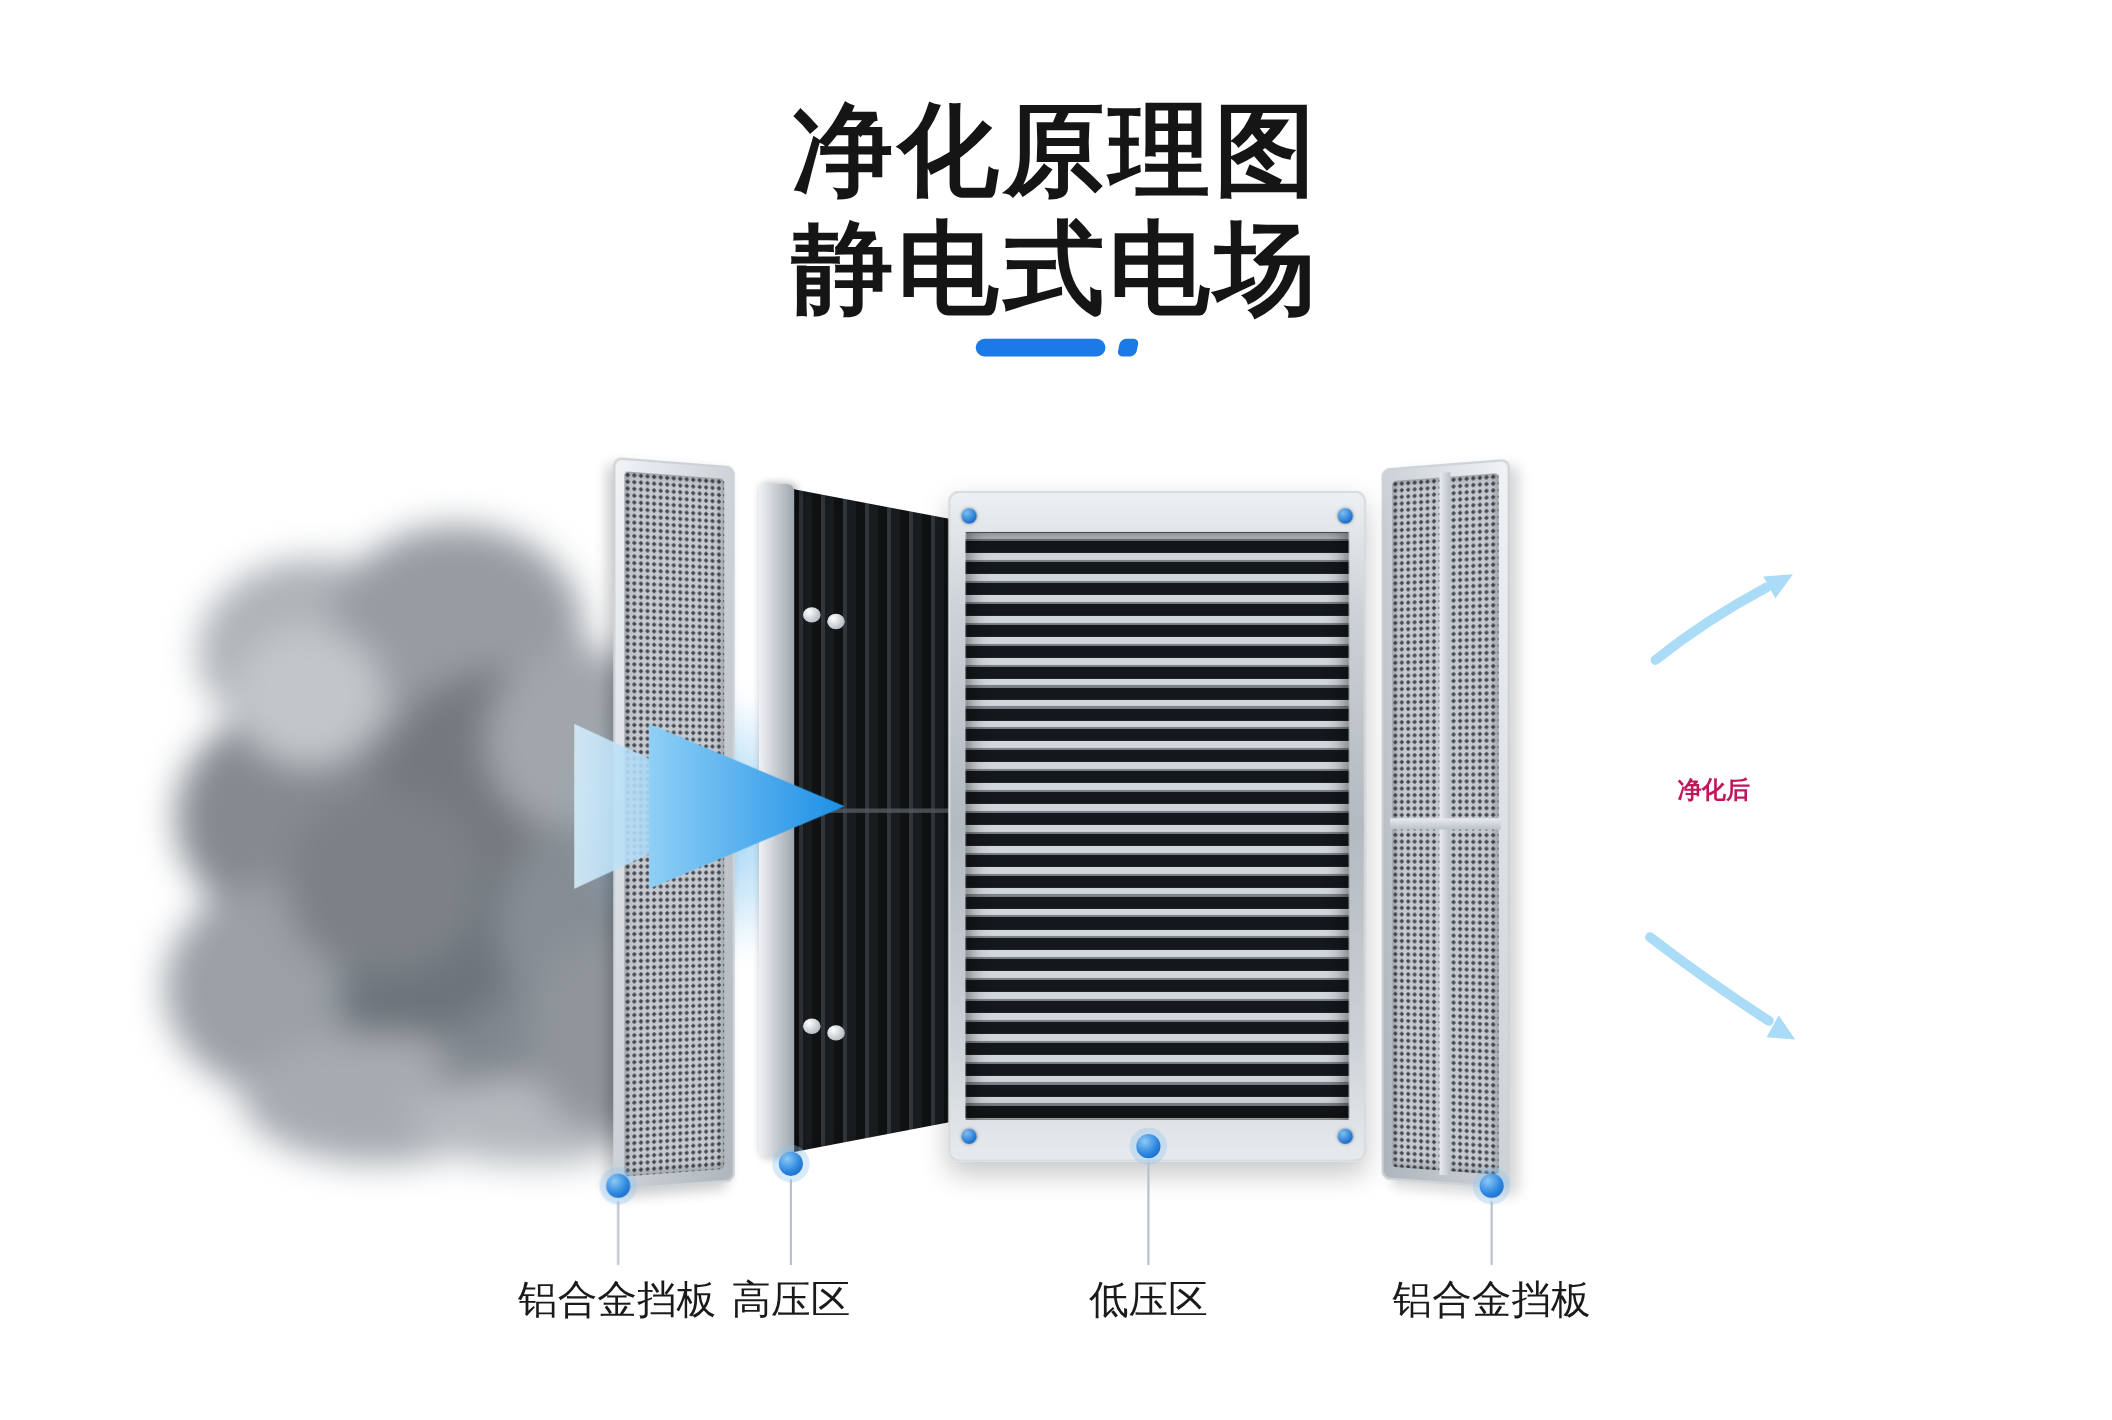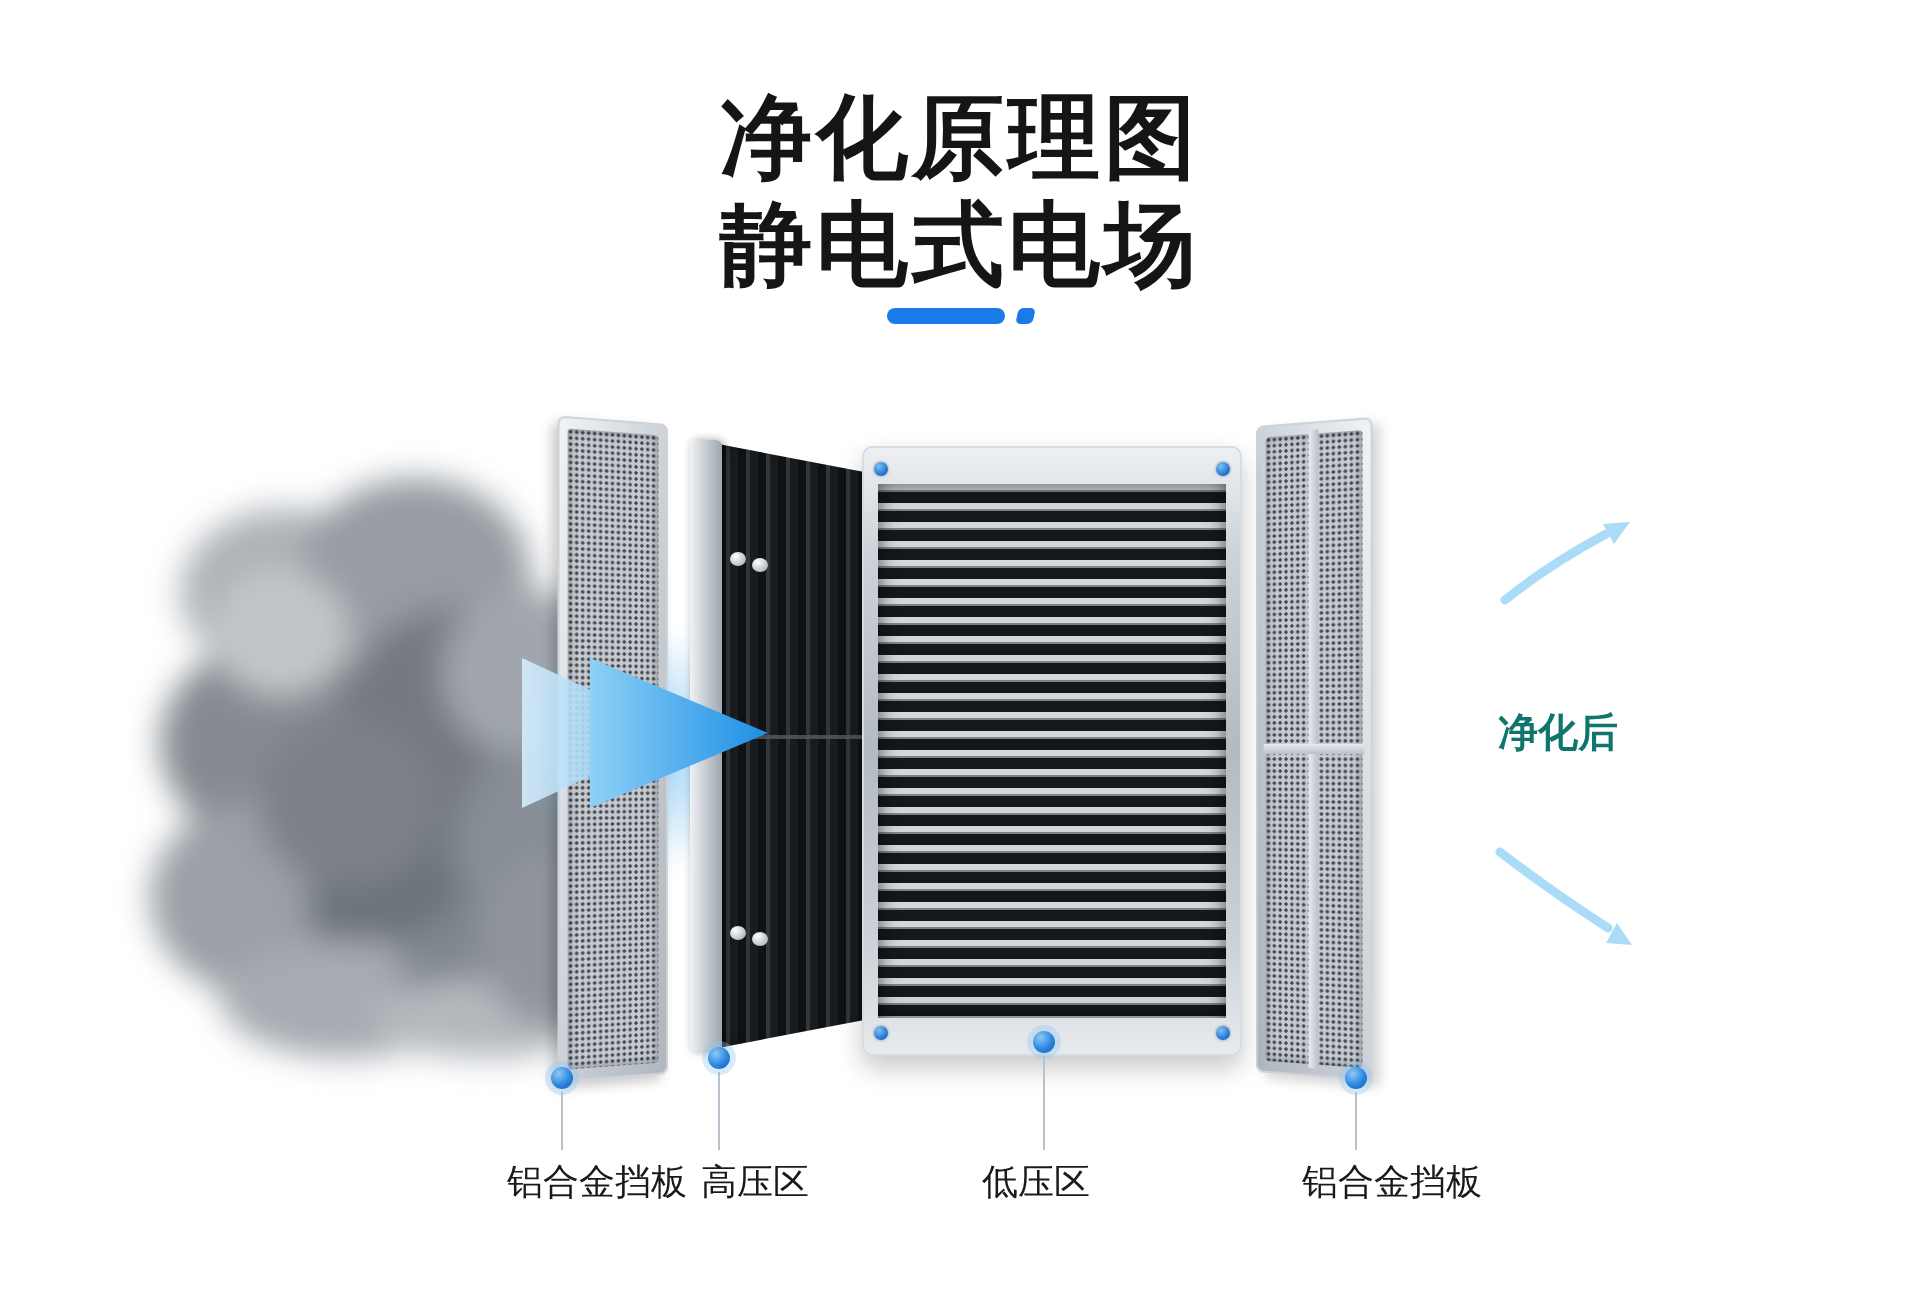--- a/index.html
+++ b/index.html
@@ -75,35 +75,35 @@
         border-radius:8px;box-shadow:8px 6px 12px rgba(0,0,0,.16), inset 0 0 0 2px #cdd3d8;}
   .panel-right .vbar{position:absolute;left:50%;top:8px;bottom:8px;width:10px;margin-left:-5px;
         background:linear-gradient(90deg,#e9edf0,#b9c0c6);}
   .panel-right .hbar{position:absolute;top:50%;left:8px;right:8px;height:10px;margin-top:-5px;
         background:linear-gradient(180deg,#e9edf0,#b9c0c6);}
 
   .flow-svg{position:absolute;left:512px;top:628px;z-index:5;}
   .air-svg{position:absolute;left:1480px;top:500px;z-index:5;}
 
   
-  .note{position:absolute;left:1448px;top:700px;width:220px;text-align:center;color:#0f766e;
-        font-size:40px;font-weight:700;line-height:1.6;z-index:6;}
+  .note{position:absolute;left:1448px;top:700px;width:220px;text-align:center;color:#be185d;
+        font-size:22px;font-weight:700;line-height:1.6;z-index:6;}
 
   
   .dot{position:absolute;width:22px;height:22px;border-radius:50%;z-index:7;
         background:radial-gradient(circle at 35% 30%,#8ec9f5,#2b86e0 55%,#115bb0);
         box-shadow:0 0 0 6px rgba(142,198,242,.35);}
   .leader{position:absolute;width:2px;background:#b9c2cc;z-index:6;}
   .callout-label{position:absolute;top:1158px;transform:translateX(-50%);white-space:nowrap;
-        color:#1a1a1a;font-size:36px;font-weight:500;z-index:7;margin-left:36px;}
+        color:#1a1a1a;font-size:36px;font-weight:500;z-index:7;}
   .d1{left:551px;top:1067px;} .l1{left:561px;top:1092px;height:58px;}
   .d2{left:708px;top:1047px;} .l2{left:718px;top:1072px;height:78px;}
   .d3{left:1033px;top:1031px;} .l3{left:1043px;top:1056px;height:94px;}
   .d4{left:1345px;top:1067px;} .l4{left:1355px;top:1092px;height:58px;}
-  .cl1{left:561px;} .cl2{left:719px;} .cl3{left:1000px;} .cl4{left:1356px;}
+  .cl1{left:561px;} .cl2{left:719px;} .cl3{left:1044px;} .cl4{left:1356px;}
 </style>
 </head>
 <body>
 
 <div class="stage">
 
   <div class="title">
     <div>净化原理图</div>
     <div>静电式电场</div>
   </div>

